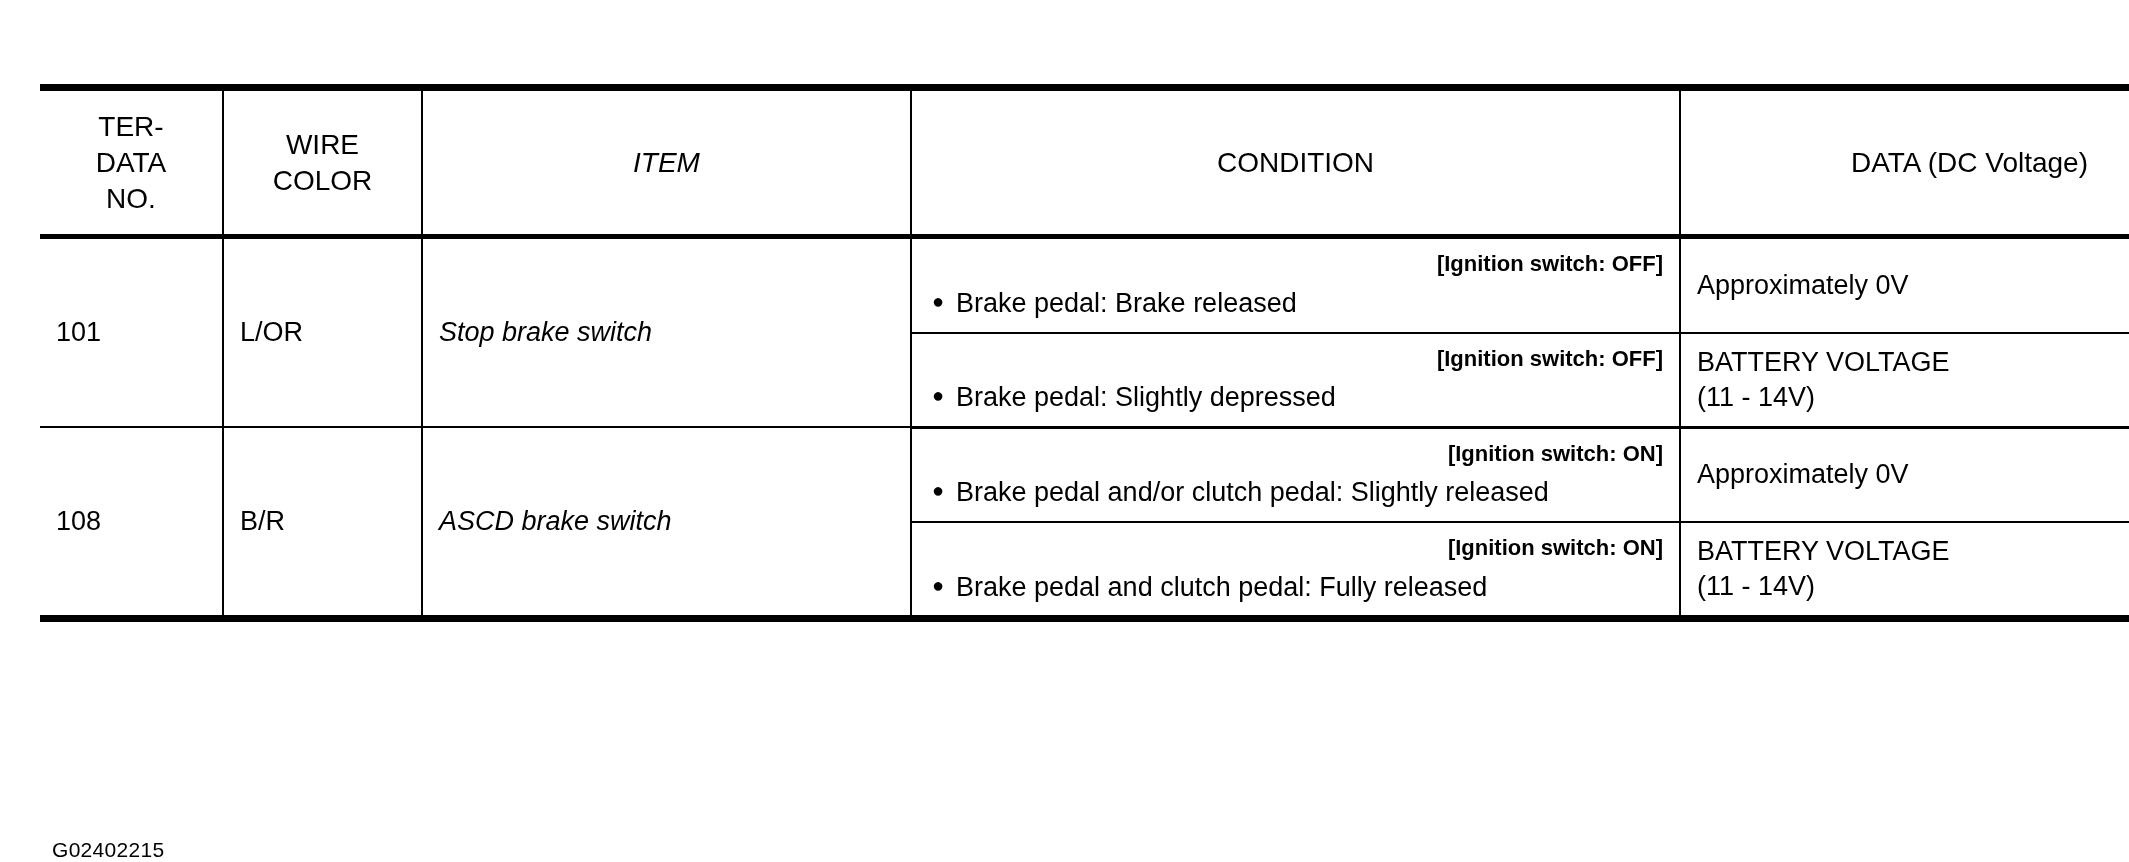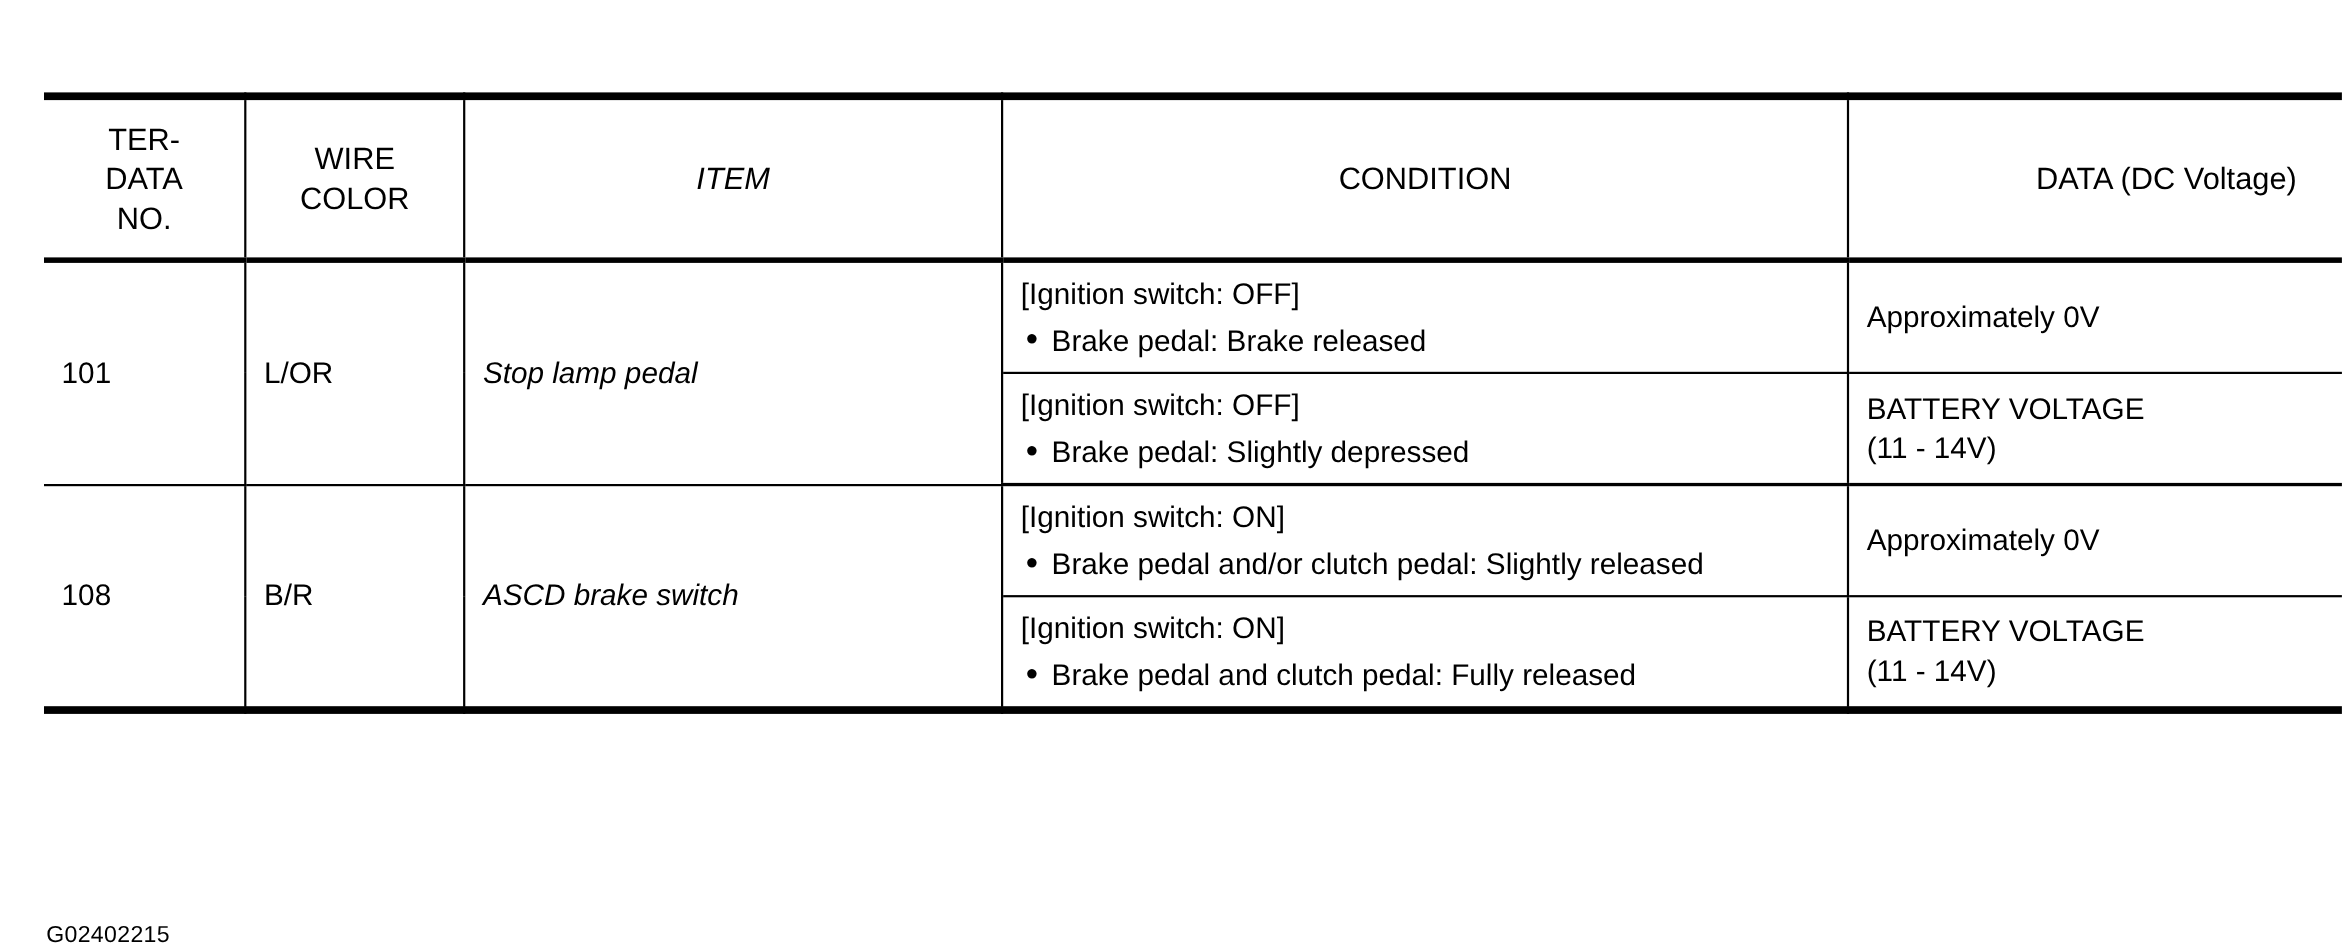--- a/index.html
+++ b/index.html
@@ -58,23 +58,24 @@
   .c-term  { width: 150px; }
   .c-wire  { width: 165px; }
   .c-item  { width: 455px; font-style: italic; }
   .c-cond  { width: 735px; }
   .c-data  { width: 545px; }
 
   td.center { text-align: center; }
   td.mid    { vertical-align: middle; }
 
   .cond-head {
-    font-weight: normal;
-    font-size: 27px;
+    font-weight: bold;
+    font-size: 22px;
     line-height: 1.35;
+    text-align: right;
   }
   .cond-bullet {
     font-size: 27px;
     line-height: 1.35;
     margin-top: 6px;
     padding-left: 28px;
     position: relative;
   }
   .cond-bullet .dot {
     position: absolute;
@@ -87,21 +88,21 @@
     font-size: 27px;
     line-height: 1.3;
   }
   .data-cell .sub {
     display: block;
   }
   .group-sep-top td { border-top: 3px solid #000; }
 
   .figure-id {
     position: absolute;
-    left: 42px;
+    left: 52px;
     bottom: 24px;
     font-size: 21px;
     letter-spacing: 0.3px;
   }
   .nowrap { white-space: nowrap; }
   .thick-row-sep { border-bottom: 3px solid #000 !important; }
 </style>
 </head>
 <body>
 
@@ -120,21 +121,21 @@
         <div>COLOR</div>
       </th>
       <th class="c-item thick-bottom">ITEM</th>
       <th class="c-cond thick-bottom">CONDITION</th>
       <th class="c-data thick-bottom">DATA (DC Voltage)</th>
     </tr>
 
     <tr>
       <td class="c-term center mid" rowspan="2">101</td>
       <td class="c-wire mid" rowspan="2">L/OR</td>
-      <td class="c-item mid" rowspan="2">Stop lamp pedal</td>
+      <td class="c-item mid" rowspan="2">Stop brake switch</td>
       <td class="c-cond">
         <div class="cond-head">[Ignition switch: OFF]</div>
         <div class="cond-bullet">
           <span class="dot">●</span>
           <span>Brake pedal: Brake released</span>
         </div>
       </td>
       <td class="c-data">
         <div class="data-cell">
           <span class="sub">Approximately 0V</span>

